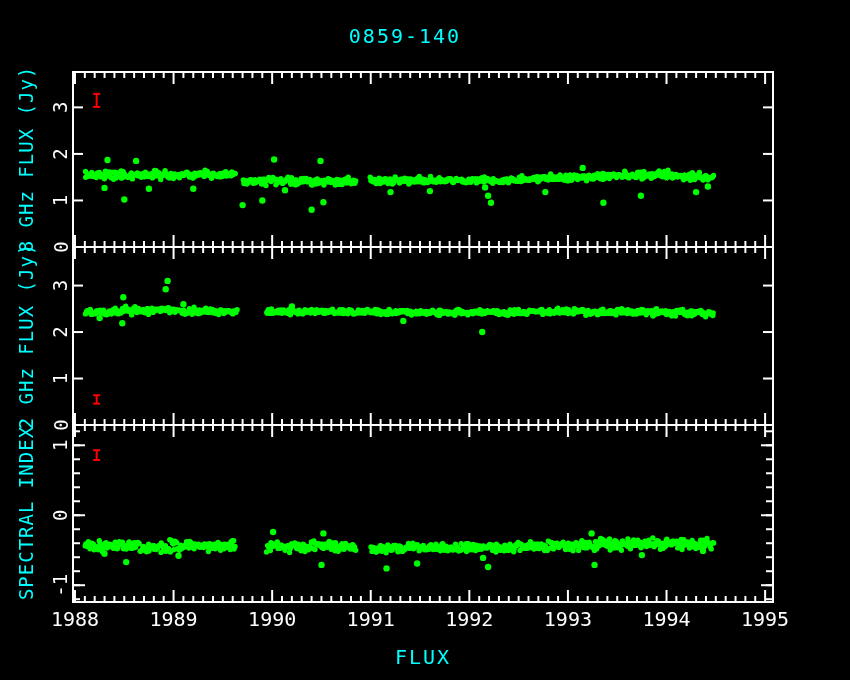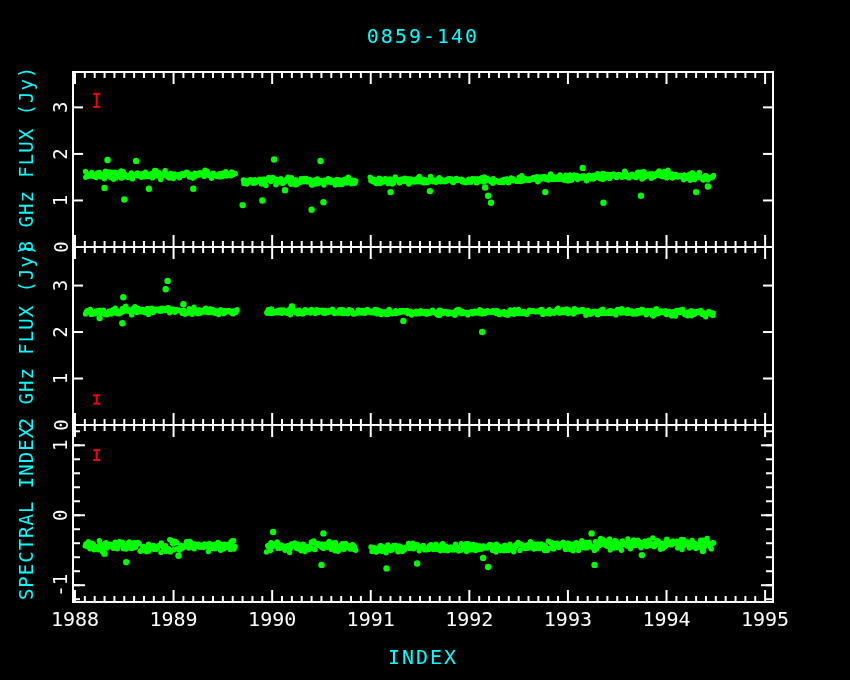--- a/index.html
+++ b/index.html
@@ -1,18 +1,18 @@
 <!DOCTYPE html>
 <html><head>
 <meta charset="utf-8">
 <style>
   html,body{margin:0;padding:0;background:#000;}
   .screen{position:relative;width:850px;height:680px;background:#000;overflow:hidden;
           font-family:"DejaVu Sans Mono","Liberation Mono",monospace;}
-  .title{position:absolute;top:24px;left:73px;width:700px;text-align:center;
+  .title{position:absolute;top:24px;left:55px;width:700px;text-align:center;
          font-size:20px;letter-spacing:2px;color:#00ffff;}
   .xlabel{position:absolute;top:645px;left:73px;width:700px;text-align:center;
           font-size:20px;letter-spacing:2px;color:#00ffff;}
   .ylabel{position:absolute;left:-74px;width:200px;height:22px;text-align:center;
           font-size:19px;letter-spacing:1px;color:#00ffff;transform:rotate(-90deg);
           white-space:nowrap;}
   .yl0{top:148px;} .yl1{top:325px;} .yl2{top:502px;}
   svg{position:absolute;top:0;left:0;}
 </style>
 </head>
@@ -2587,14 +2587,14 @@
       <line x1="93.16197183098711" y1="450.1857707509881" x2="100.16197183098711" y2="450.1857707509881" stroke="#ff0000" stroke-width="2"></line>
       <text x="75.0" y="626" fill="#ffffff" font-size="20px" font-family="&quot;DejaVu Sans Mono&quot;,&quot;Liberation Mono&quot;,monospace" text-anchor="middle">1988</text>
       <text x="173.6" y="626" fill="#ffffff" font-size="20px" font-family="&quot;DejaVu Sans Mono&quot;,&quot;Liberation Mono&quot;,monospace" text-anchor="middle">1989</text>
       <text x="272.2" y="626" fill="#ffffff" font-size="20px" font-family="&quot;DejaVu Sans Mono&quot;,&quot;Liberation Mono&quot;,monospace" text-anchor="middle">1990</text>
       <text x="370.7" y="626" fill="#ffffff" font-size="20px" font-family="&quot;DejaVu Sans Mono&quot;,&quot;Liberation Mono&quot;,monospace" text-anchor="middle">1991</text>
       <text x="469.3" y="626" fill="#ffffff" font-size="20px" font-family="&quot;DejaVu Sans Mono&quot;,&quot;Liberation Mono&quot;,monospace" text-anchor="middle">1992</text>
       <text x="567.9" y="626" fill="#ffffff" font-size="20px" font-family="&quot;DejaVu Sans Mono&quot;,&quot;Liberation Mono&quot;,monospace" text-anchor="middle">1993</text>
       <text x="666.5" y="626" fill="#ffffff" font-size="20px" font-family="&quot;DejaVu Sans Mono&quot;,&quot;Liberation Mono&quot;,monospace" text-anchor="middle">1994</text>
       <text x="765.1" y="626" fill="#ffffff" font-size="20px" font-family="&quot;DejaVu Sans Mono&quot;,&quot;Liberation Mono&quot;,monospace" text-anchor="middle">1995</text>
     </svg>
-  <div class="xlabel">INDEX</div>
+  <div class="xlabel">FLUX</div>
 </div>
 
 </body></html>

